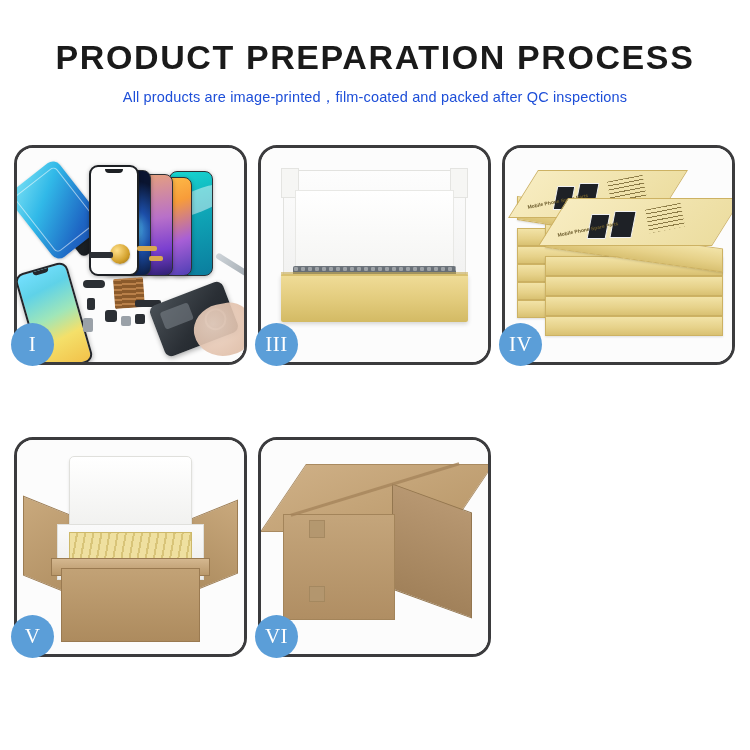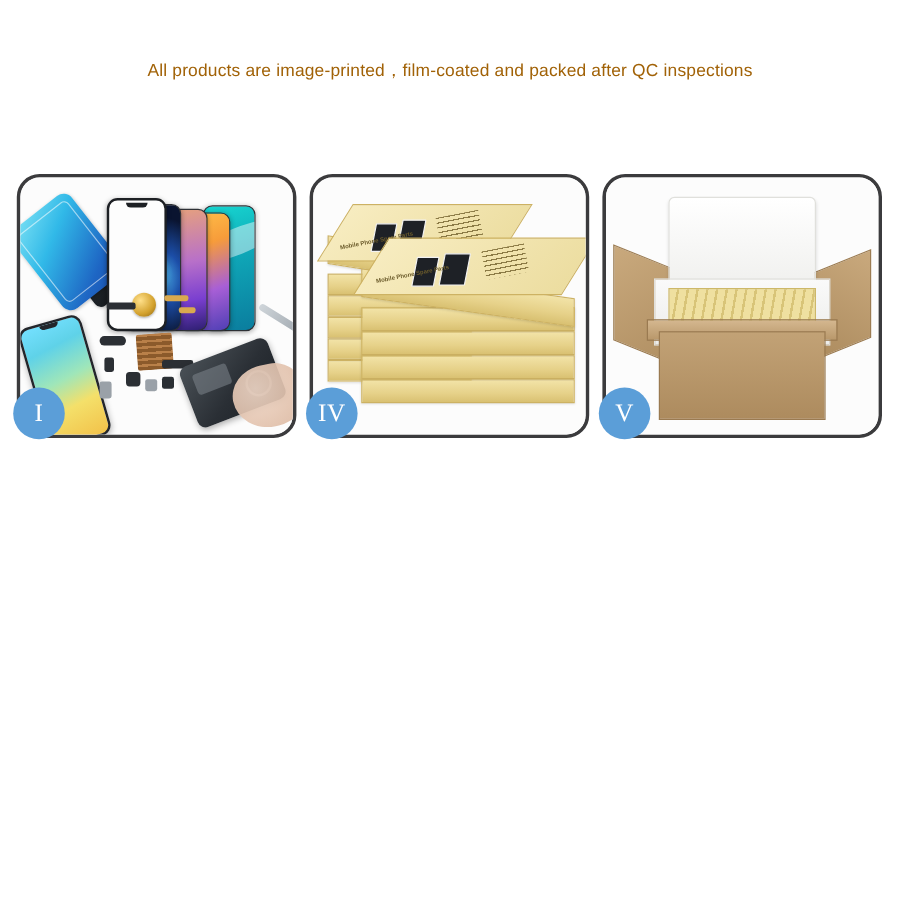--- a/index.html
+++ b/index.html
@@ -27,21 +27,21 @@
     font-weight: 700;
     letter-spacing: 1.6px;
     color: #1a1a1a;
     margin: 0;
     line-height: 1.15;
   }
   .page-subtitle {
     font-family: "Liberation Sans", sans-serif;
     font-size: 14.5px;
     font-weight: 400;
-    color: #a16207;
+    color: #1d4ed8;
     margin: 11px 0 0 0;
     letter-spacing: 0.15px;
   }
 
   
   .panel-grid {
     position: absolute;
     left: 14px;
     top: 145px;
     width: 722px;
@@ -357,20 +357,21 @@
     background:#a5855b; transform: rotate(-17deg); opacity:.8;
   }
   .c-tape {
     position:absolute; background:#b3976f; border:1px solid #a3875f; opacity:.9;
   }
 </style>
 </head>
 <body>
 
 <div class="header">
+  <h1 class="page-title">PRODUCT PREPARATION PROCESS</h1>
   <p class="page-subtitle">All products are image-printed，film-coated and packed after QC inspections</p>
 </div>
 
 <div class="panel-grid">
 
   <div class="panel">
     <div class="panel-inner">
       <div class="scene">
         <div class="lcd-dark"></div>
         <div class="lcd-sheet"></div>
@@ -401,20 +402,33 @@
         <div class="bar-part" style="left:118px;top:166px;width:10px;height:10px;"></div>
         <div class="backplate"></div>
         <div class="tweezer"></div>
         <div class="hand"></div>
       </div>
     </div>
     <div class="badge">I</div>
   </div>
 
 
+  <div class="panel">
+    <div class="panel-inner">
+      <div class="scene">
+        <div class="box3-back"></div>
+        <div class="lid3-l"></div>
+        <div class="lid3-r"></div>
+        <div class="foam3"></div>
+        <div class="wrap3"></div>
+        <div class="box3-front"></div>
+      </div>
+    </div>
+    <div class="badge">III</div>
+  </div>
 
   <div class="panel">
     <div class="panel-inner">
       <div class="scene">
         <div class="stack">
 
           <div class="sbox" style="left:0px;top:64px;width:118px;height:16px;"></div>
           <div class="sbox" style="left:0px;top:82px;width:118px;height:16px;"></div>
           <div class="sbox" style="left:0px;top:100px;width:118px;height:16px;"></div>
           <div class="sbox" style="left:0px;top:118px;width:118px;height:16px;"></div>
@@ -452,14 +466,27 @@
         <div class="v-foam-lid"></div>
         <div class="v-foam-box"></div>
         <div class="v-contents"></div>
         <div class="v-rim"></div>
         <div class="v-body"></div>
       </div>
     </div>
     <div class="badge">V</div>
   </div>
 
+  <div class="panel">
+    <div class="panel-inner">
+      <div class="scene">
+        <div class="c-top"></div>
+        <div class="c-side"></div>
+        <div class="c-front"></div>
+        <div class="c-seam"></div>
+        <div class="c-tape" style="left:48px;top:80px;width:14px;height:16px;"></div>
+        <div class="c-tape" style="left:48px;top:146px;width:14px;height:14px;"></div>
+      </div>
+    </div>
+    <div class="badge">VI</div>
+  </div>
 
 </div>
 
 </body></html>

